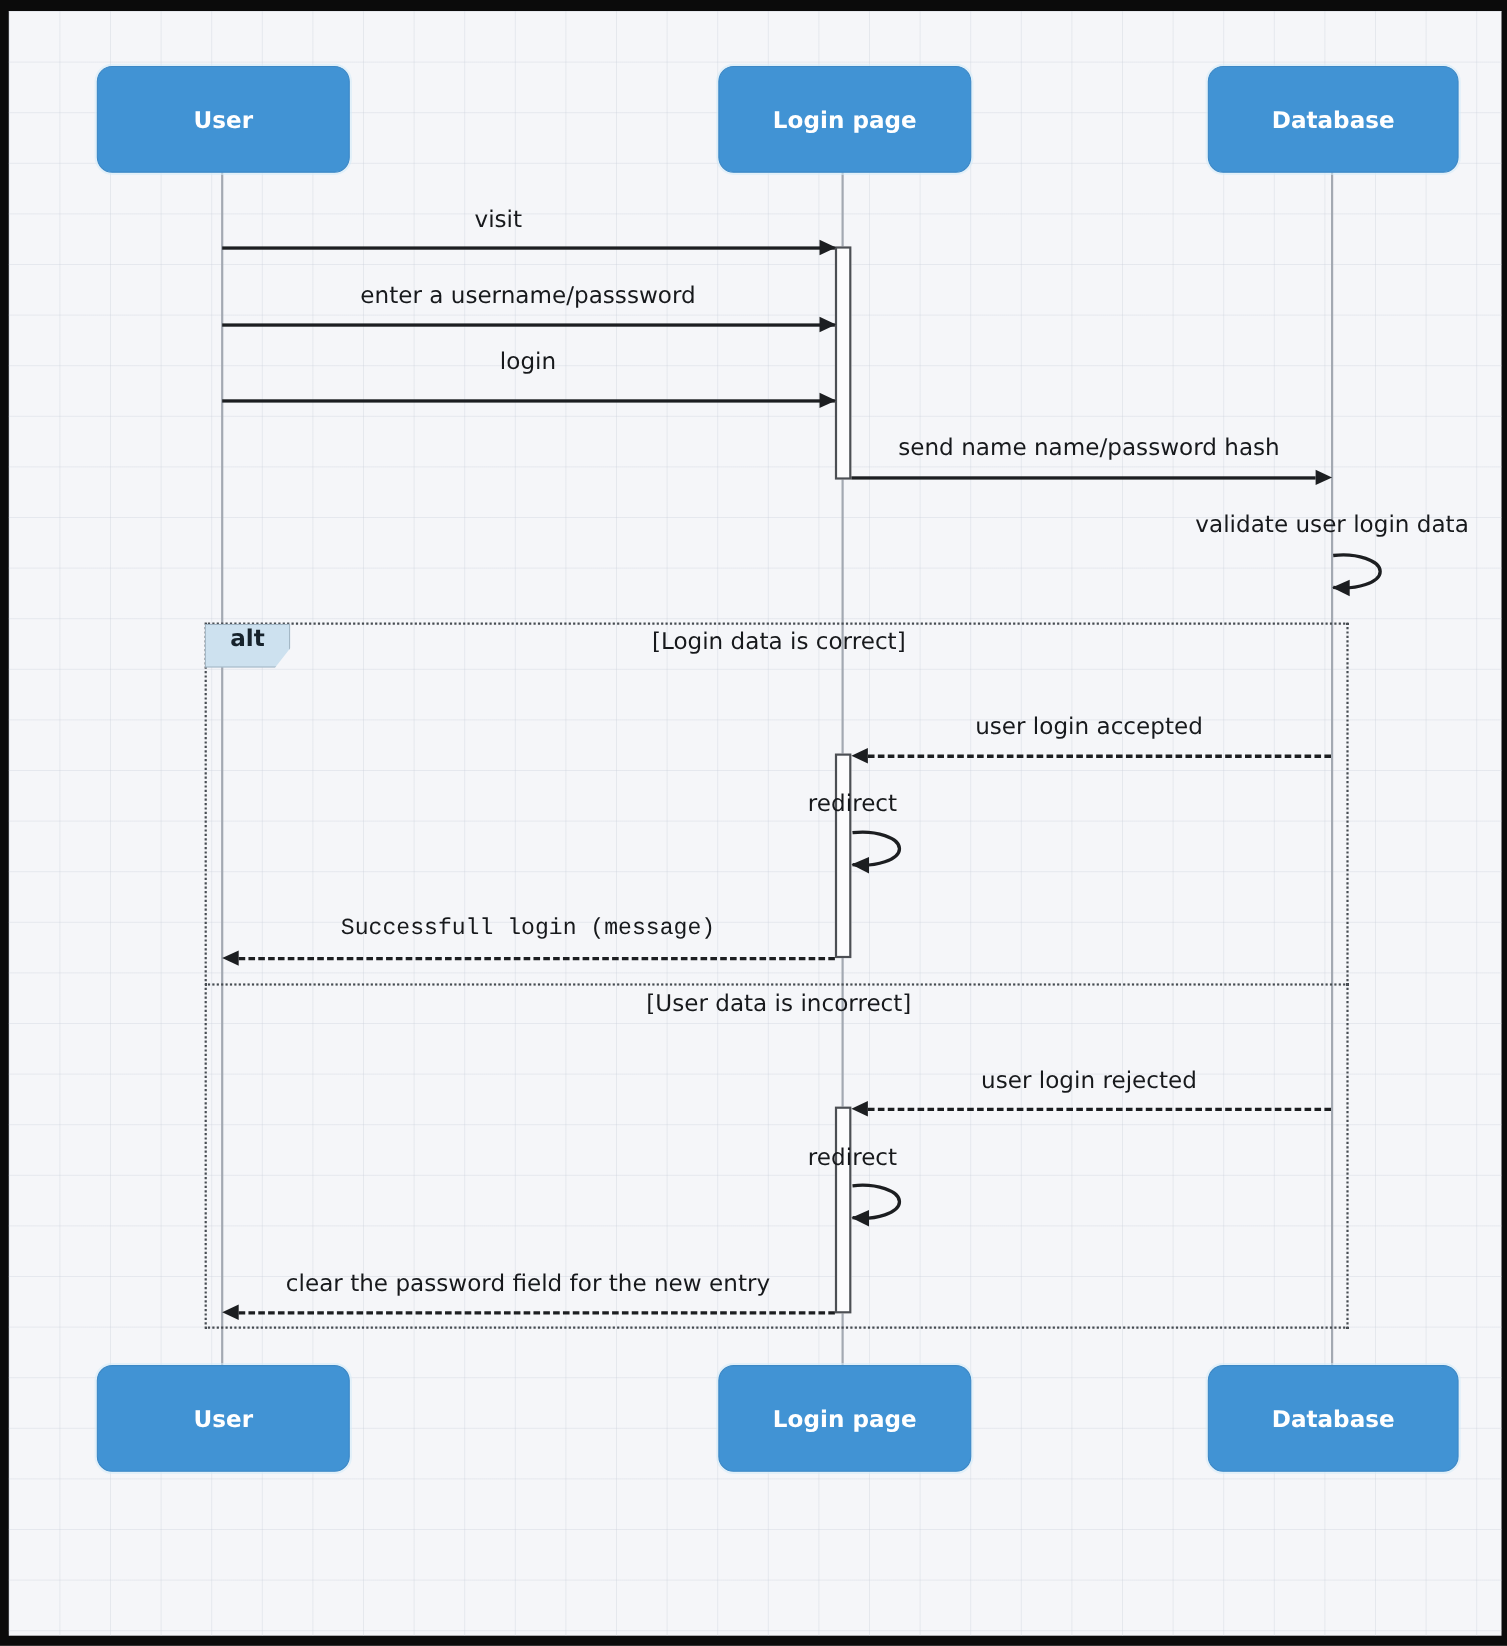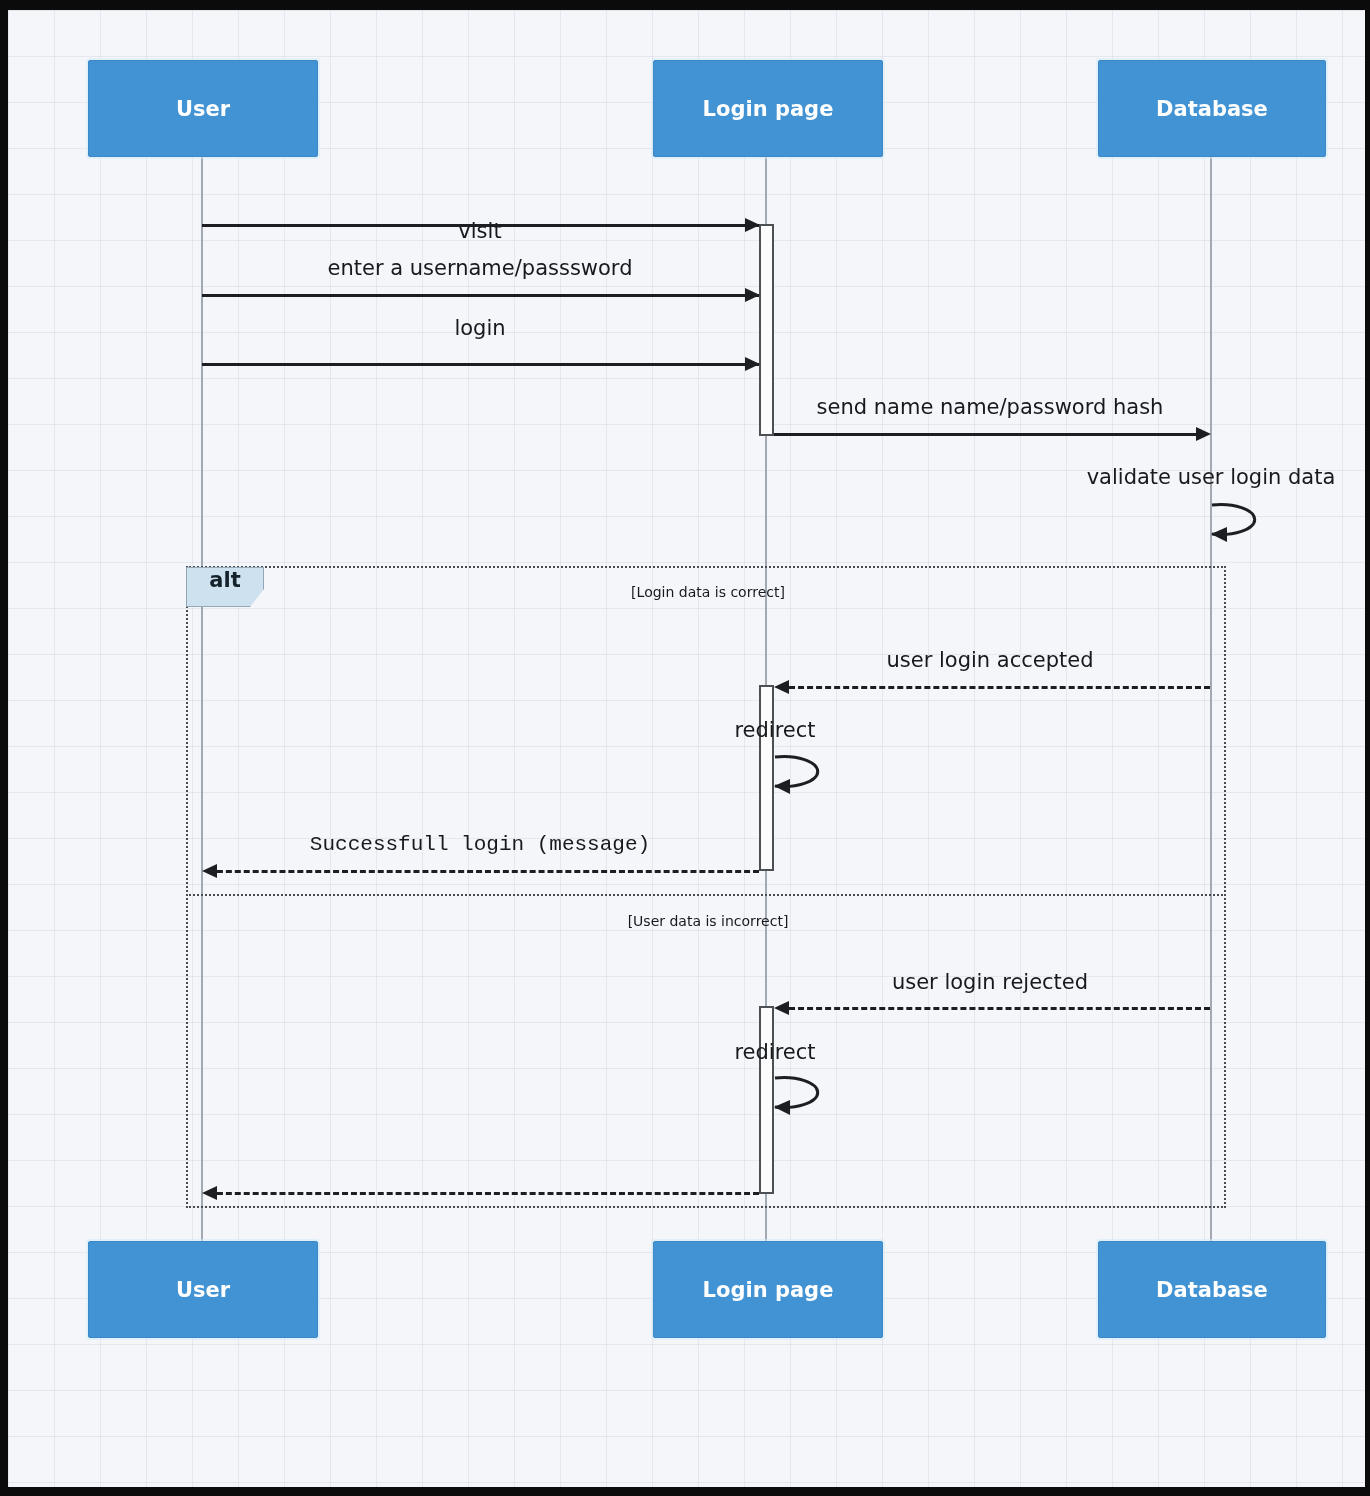--- a/index.html
+++ b/index.html
@@ -16,21 +16,21 @@
     background-image:
       linear-gradient(rgba(203,209,219,.38) 1px, transparent 1px),
       linear-gradient(90deg, rgba(203,209,219,.38) 1px, transparent 1px);
     background-size:46px 46px;
   }
   .actor-box{
     position:absolute;
     width:228px;height:95px;
     background:#4193d4;
     border:1px solid #3c88c6;
-    border-radius:2px;
+    border-radius:14px;
     display:flex;align-items:center;justify-content:center;
     color:#ffffff;font-weight:bold;font-size:21px;
     box-shadow:0 0 0 2px rgba(210,235,250,.55);
   }
   .lifeline{
     position:absolute;
     width:2px;background:#a3a9b2;
     top:145px;height:1086px;
   }
   .activation{
@@ -66,21 +66,21 @@
     display:flex;justify-content:center;
     font-size:21px;font-weight:600;color:#16222b;
   }
   .alt-divider{
     position:absolute;
     left:178px;top:884px;width:1040px;height:0;
     border-top:2px dotted #474c52;
   }
   .guard{
     position:absolute;transform:translateX(-50%);
-    white-space:nowrap;font-size:14px;color:#17191c;margin-top:13px;
+    white-space:nowrap;font-size:21px;color:#17191c;
   }
   .loop-svg{position:absolute;overflow:visible;}
 </style>
 </head>
 <body>
 
 <div id="stage">
   <div id="canvas">
 
     <div class="lifeline" style="left:193px;"></div>
@@ -94,21 +94,21 @@
       <span>Login page</span>
     </div>
     <div class="actor-box" style="left:1090px;top:50px;width:226px;">
       <span>Database</span>
     </div>
 
     <div class="activation" style="left:751px;top:214px;height:212px;"></div>
     <div class="activation" style="left:751px;top:675px;height:186px;"></div>
     <div class="activation" style="left:751px;top:996px;height:188px;"></div>
 
-    <div class="msg-label" style="left:472px;top:177px;margin-top:32px;">visit</div>
+    <div class="msg-label" style="left:445px;top:177px;">visit</div>
     <div class="msg-line" style="left:194px;top:214px;width:557px;"></div>
     <div class="head head-right" style="left:737px;top:208px;"></div>
 
     <div class="msg-label" style="left:472px;top:246px;">enter a username/passsword</div>
     <div class="msg-line" style="left:194px;top:284px;width:557px;"></div>
     <div class="head head-right" style="left:737px;top:278px;"></div>
 
     <div class="msg-label" style="left:472px;top:306px;">login</div>
     <div class="msg-line" style="left:194px;top:353px;width:557px;"></div>
     <div class="head head-right" style="left:737px;top:347px;"></div>
@@ -150,20 +150,21 @@
     <div class="msg-label" style="left:982px;top:960px;">user login rejected</div>
     <div class="msg-line dashed" style="left:772px;top:997px;width:430px;"></div>
     <div class="head head-left" style="left:766px;top:991px;"></div>
 
     <div class="msg-label" style="left:767px;top:1030px;">redirect</div>
     <svg class="loop-svg" style="left:766px;top:1061px;" width="82" height="46" viewBox="0 0 82 46">
       <path d="M 1 7 A 34 15 0 1 1 1 36" fill="none" stroke="#1c1e21" stroke-width="3"></path>
       <polygon points="16,29 0,36 16,44" fill="#1c1e21"></polygon>
     </svg>
 
+    <div class="msg-label" style="left:472px;top:1145px;">clear the password field for the new entry</div>
     <div class="msg-line dashed" style="left:200px;top:1182px;width:551px;"></div>
     <div class="head head-left" style="left:194px;top:1176px;"></div>
 
     <div class="actor-box" style="left:80px;top:1231px;">
       <span>User</span>
     </div>
     <div class="actor-box" style="left:645px;top:1231px;">
       <span>Login page</span>
     </div>
     <div class="actor-box" style="left:1090px;top:1231px;width:226px;">

